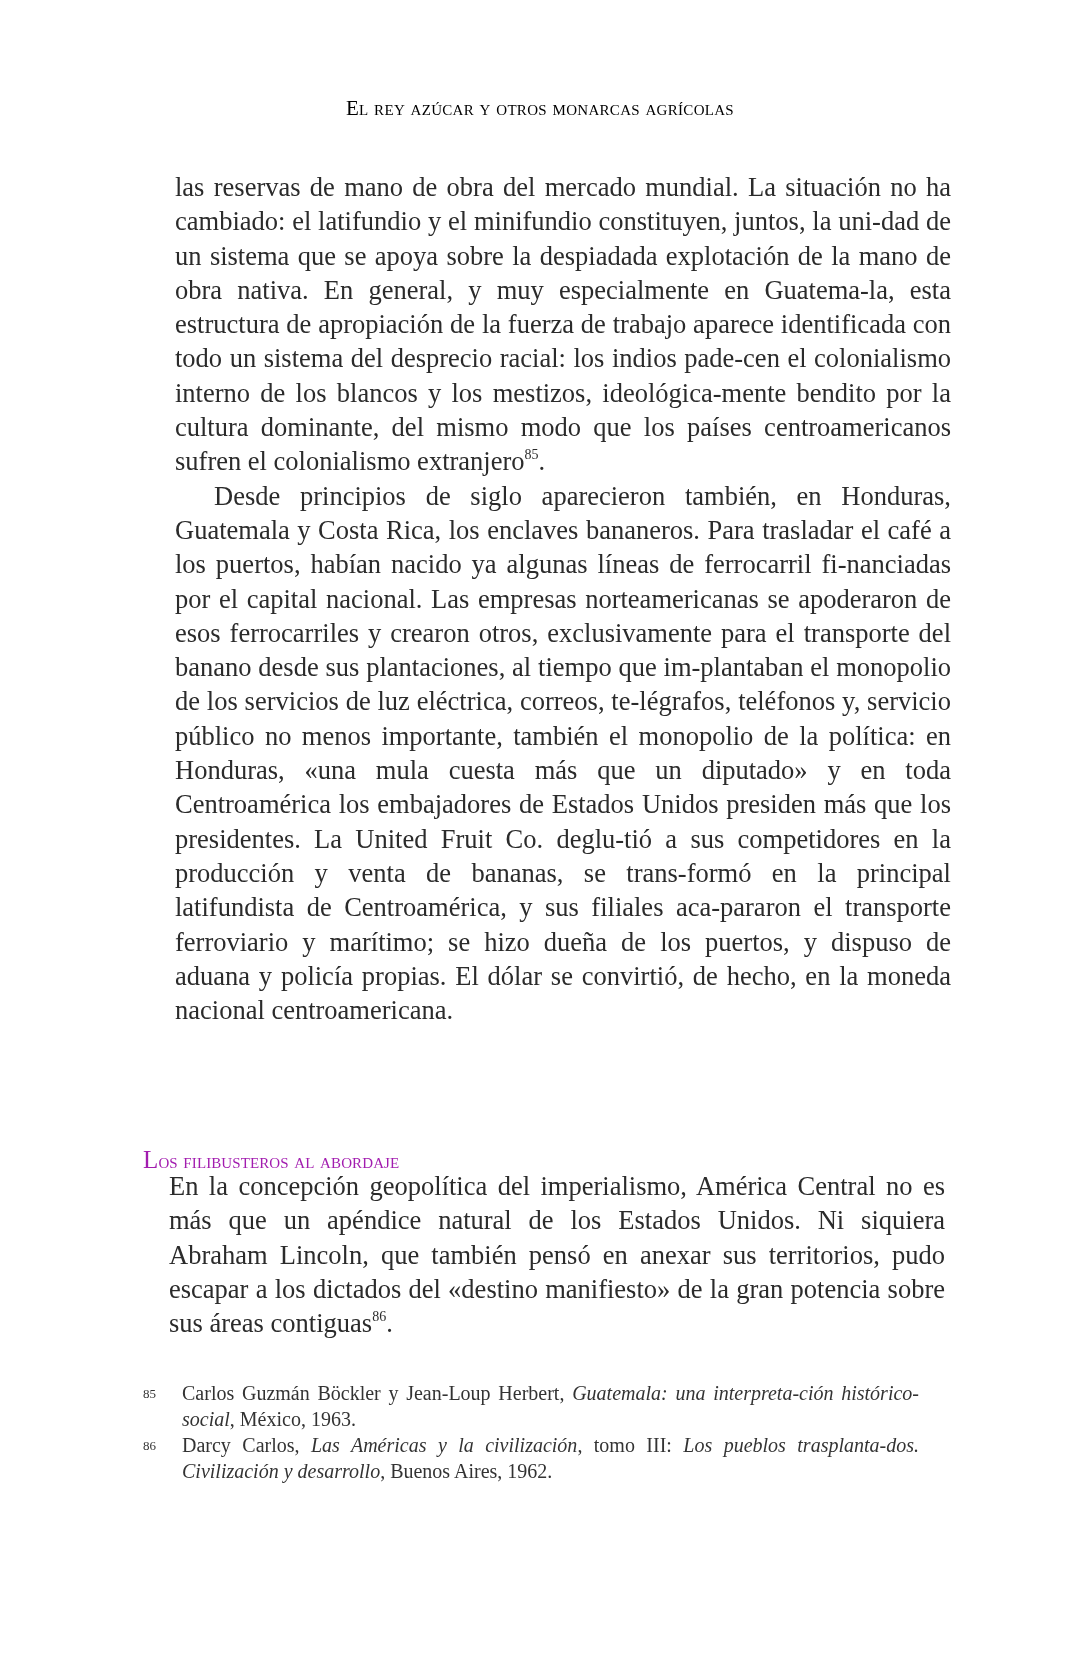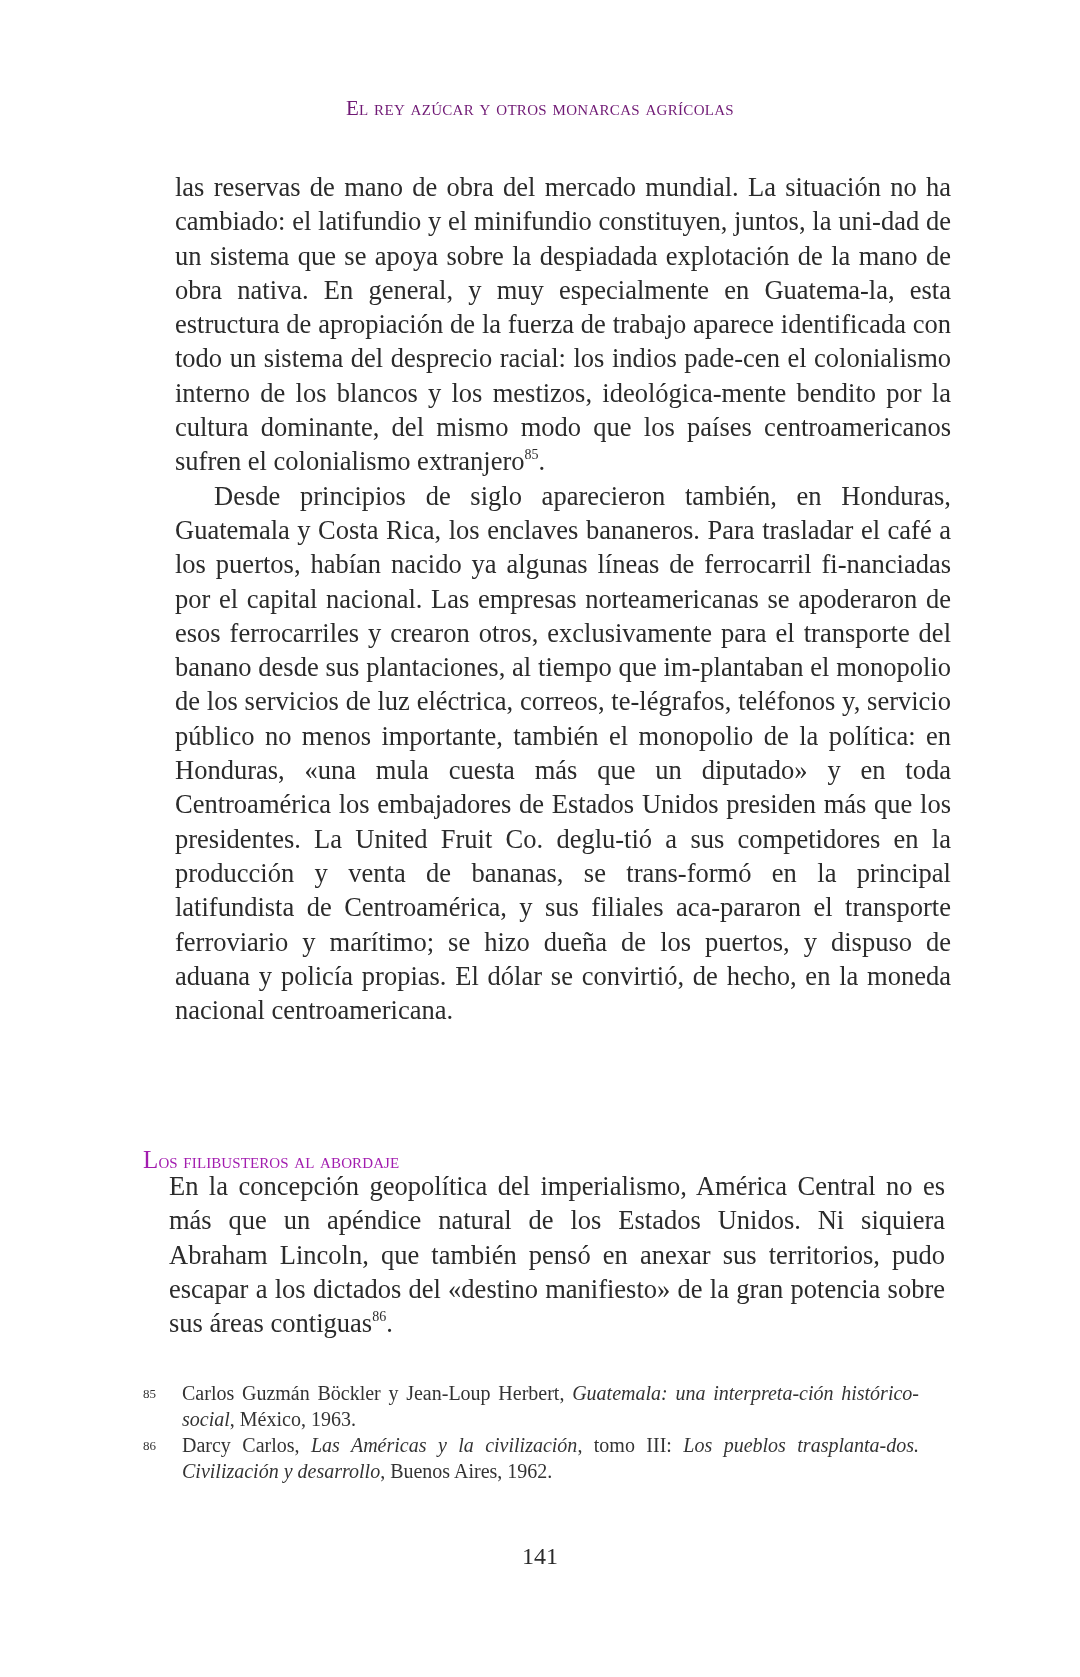--- a/index.html
+++ b/index.html
@@ -22,21 +22,21 @@
       height: 1677px;
     }
     .running-head {
       position: absolute;
       top: 96px;
       left: 0;
       width: 1080px;
       text-align: center;
       font-size: 21px;
       letter-spacing: 0.3px;
-      color: #701a75;
+      color: #000000;
       font-variant: small-caps;
     }
     .text-block {
       position: absolute;
       left: 143px;
       width: 776px;
     }
     .body-text {
       top: 170px;
       font-size: 26.5px;
@@ -130,15 +130,14 @@
 
   <div class="footnotes">
     <p class="footnote">
       <span class="fn-num">85</span><span>Carlos Guzmán Böckler y Jean-Loup Herbert, </span><i>Guatemala: una interpreta-ción histórico-social</i><span>, México, 1963.</span>
     </p>
     <p class="footnote">
       <span class="fn-num">86</span><span>Darcy Carlos, </span><i>Las Américas y la civilización</i><span>, tomo III: </span><i>Los pueblos trasplanta-dos. Civilización y desarrollo</i><span>, Buenos Aires, 1962.</span>
     </p>
   </div>
 
-  <div class="page-number">141</div>
 
 </div>
 
 </body></html>

